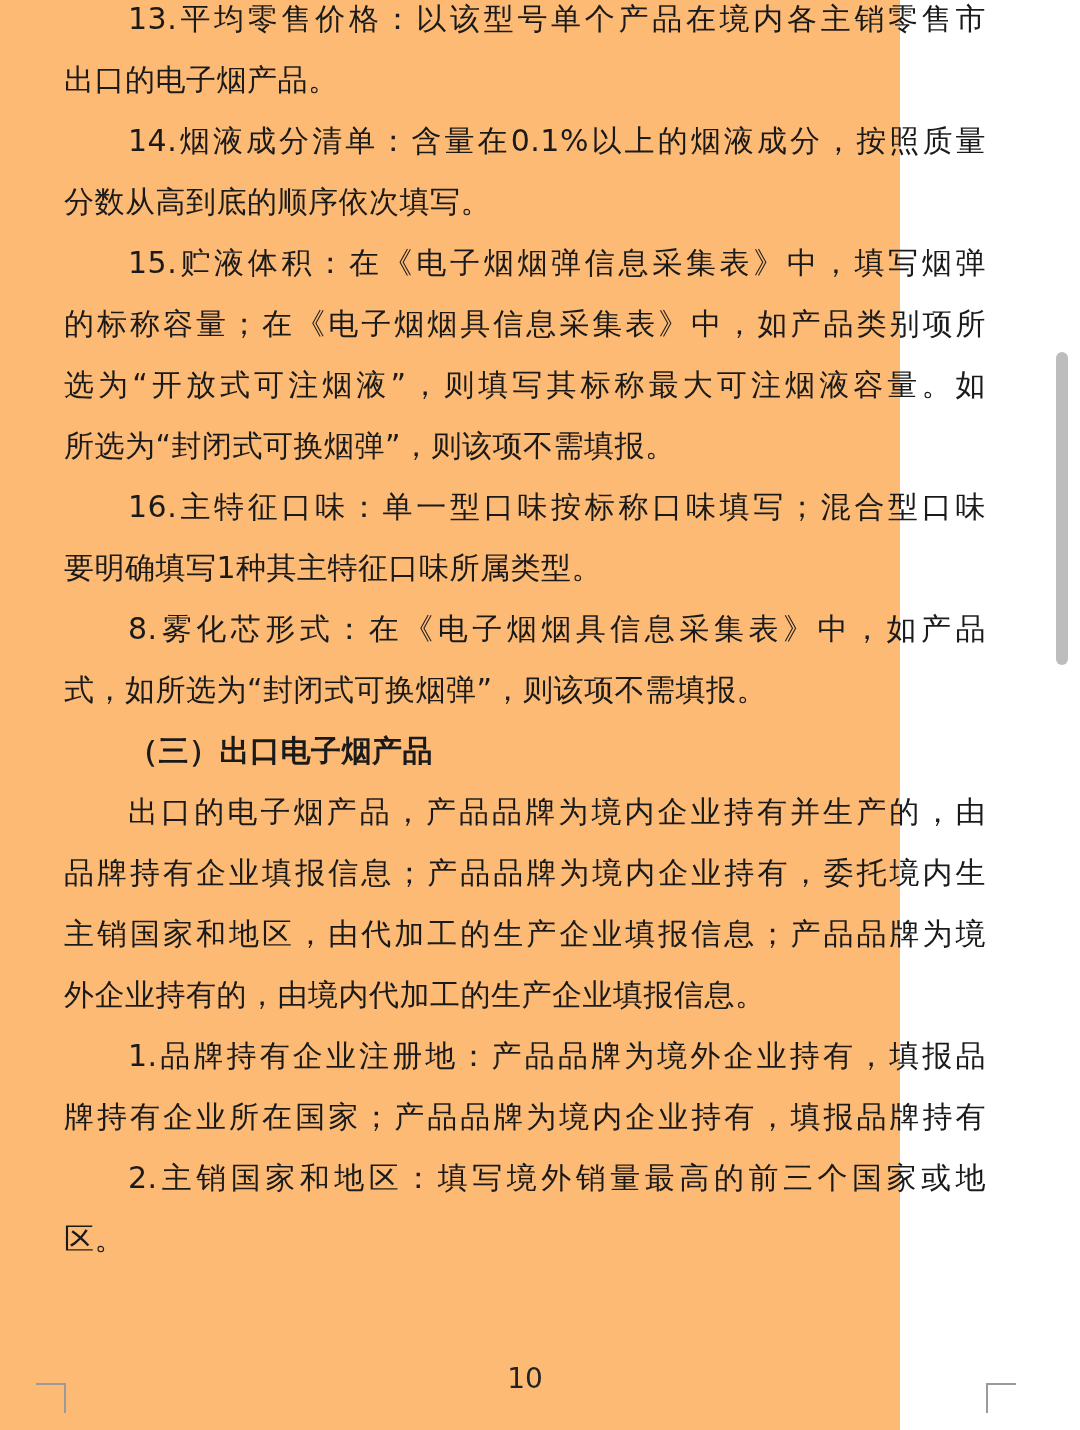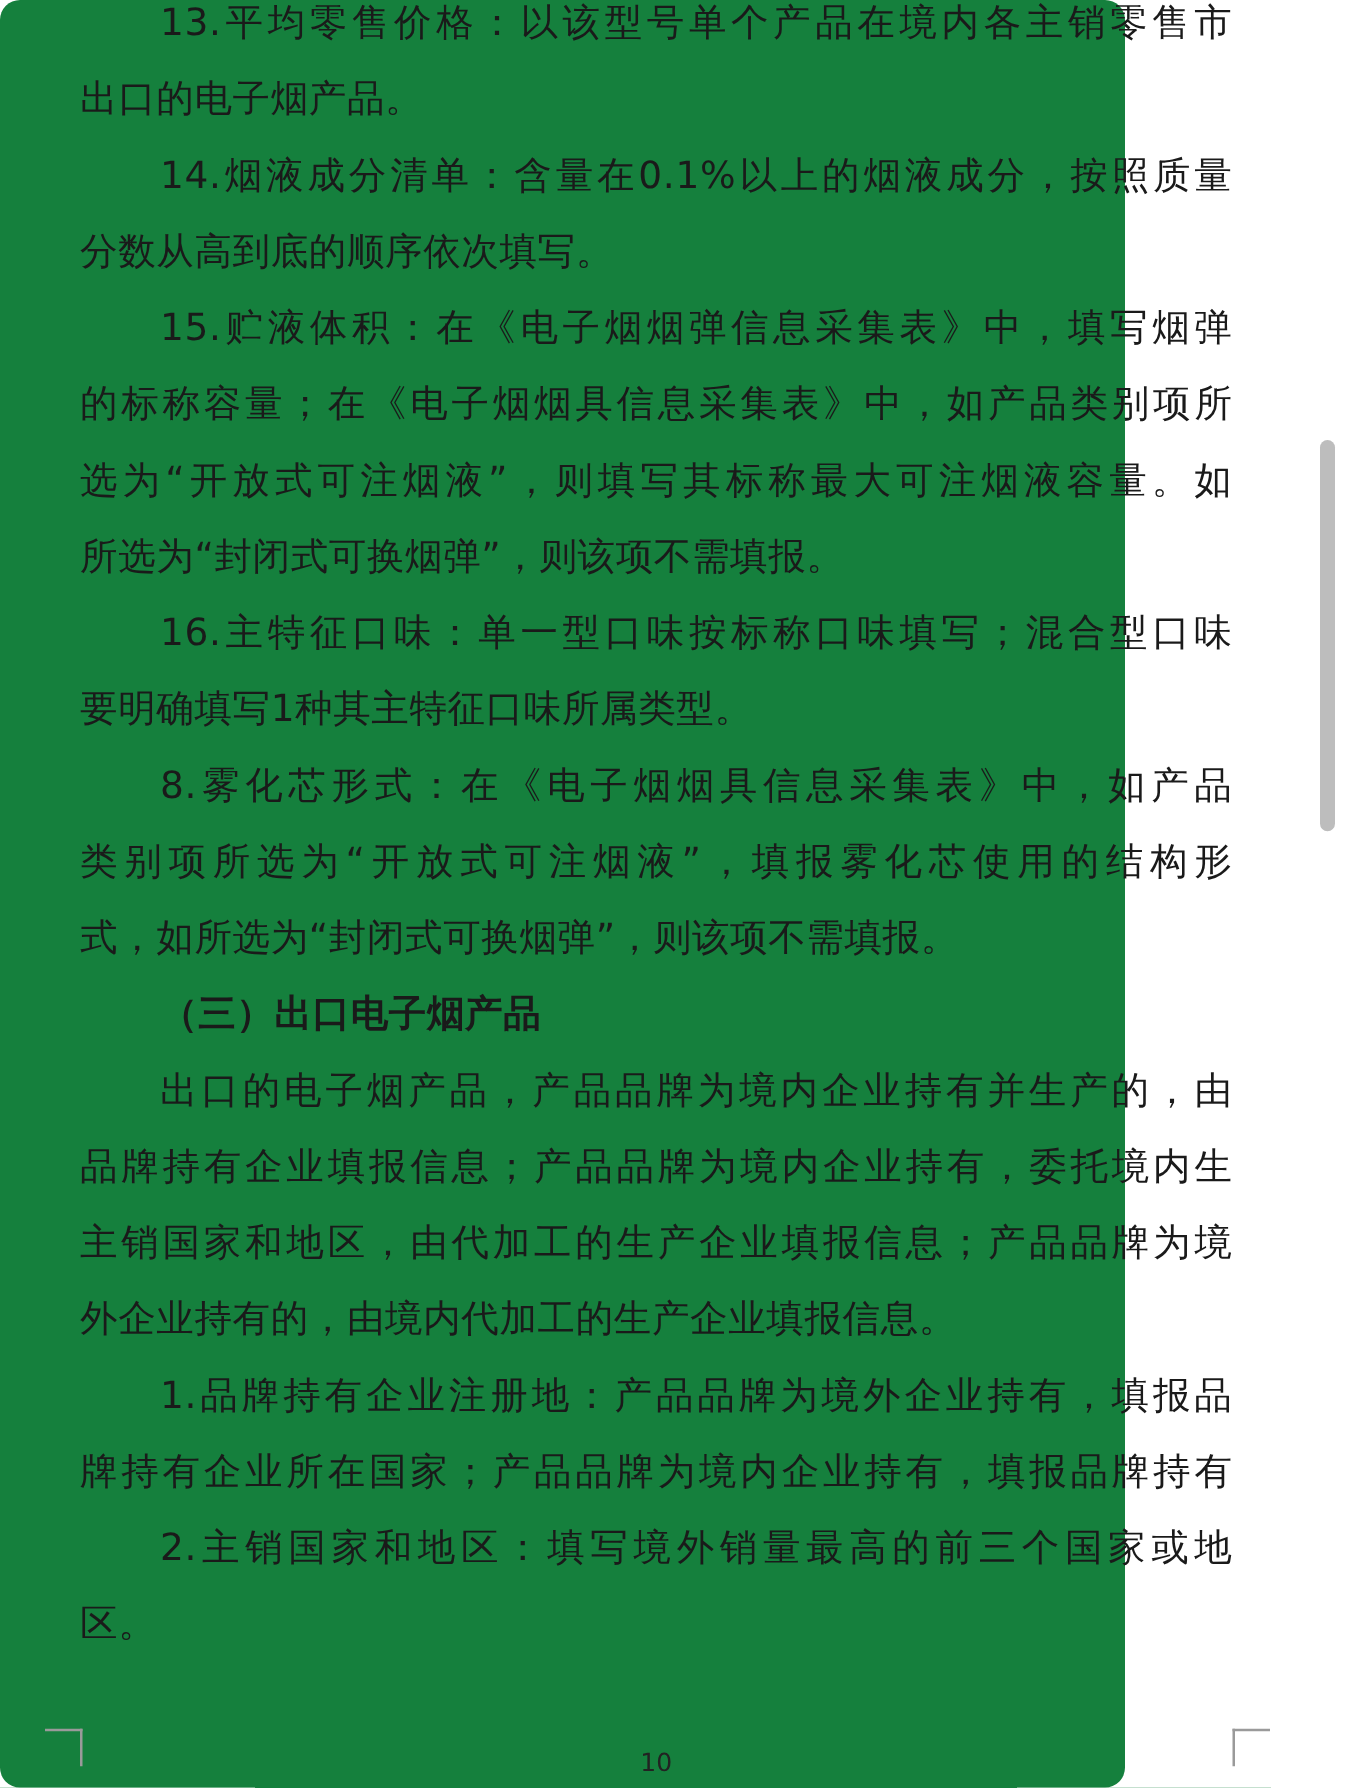--- a/index.html
+++ b/index.html
@@ -12,22 +12,21 @@
       height: 1430px;
       position: relative;
       overflow: hidden;
       font-family: "DejaVu Sans", "Liberation Sans", sans-serif;
       color: #1a1a1a;
     }
     .page {
       position: absolute;
       left: 0; top: 0;
       width: 900px; height: 1430px;
-      background: #15803d;
-      border-radius: 16px;
+      background: #fdba74;
     }
     .text-block {
       position: absolute;
       left: 64px;
       top: -12px;
       width: 922px;
     }
     .line {
       height: 61px;
       line-height: 61px;
@@ -62,23 +61,23 @@
       border-right-width: 2px;
     }
     .corner.br {
       left: 986px; top: 1383px;
       border-top-width: 2px;
       border-left-width: 2px;
     }
     .page-number {
       position: absolute;
       left: 0; width: 1050px;
-      top: 1398px;
+      top: 1362px;
       text-align: center;
-      font-size: 20px;
+      font-size: 28px;
       color: #222;
     }
     .scrollbar-thumb {
       position: absolute;
       left: 1056px;
       top: 352px;
       width: 12px;
       height: 313px;
       border-radius: 6px;
       background: #bdbdbd;
@@ -98,21 +97,20 @@
 
     <div class="line indent">15.贮液体积：在《电子烟烟弹信息采集表》中，填写烟弹</div>
     <div class="line">的标称容量；在《电子烟烟具信息采集表》中，如产品类别项所</div>
     <div class="line">选为“开放式可注烟液”，则填写其标称最大可注烟液容量。如</div>
     <div class="line last">所选为“封闭式可换烟弹”，则该项不需填报。</div>
 
     <div class="line indent">16.主特征口味：单一型口味按标称口味填写；混合型口味</div>
     <div class="line last">要明确填写1种其主特征口味所属类型。</div>
 
     <div class="line indent">8.雾化芯形式：在《电子烟烟具信息采集表》中，如产品</div>
-    <div class="line">类别项所选为“开放式可注烟液”，填报雾化芯使用的结构形</div>
     <div class="line last">式，如所选为“封闭式可换烟弹”，则该项不需填报。</div>
 
     <div class="line heading">（三）出口电子烟产品</div>
 
     <div class="line indent">出口的电子烟产品，产品品牌为境内企业持有并生产的，由</div>
     <div class="line">品牌持有企业填报信息；产品品牌为境内企业持有，委托境内生</div>
     <div class="line">主销国家和地区，由代加工的生产企业填报信息；产品品牌为境</div>
     <div class="line last">外企业持有的，由境内代加工的生产企业填报信息。</div>
 
     <div class="line indent">1.品牌持有企业注册地：产品品牌为境外企业持有，填报品</div>

